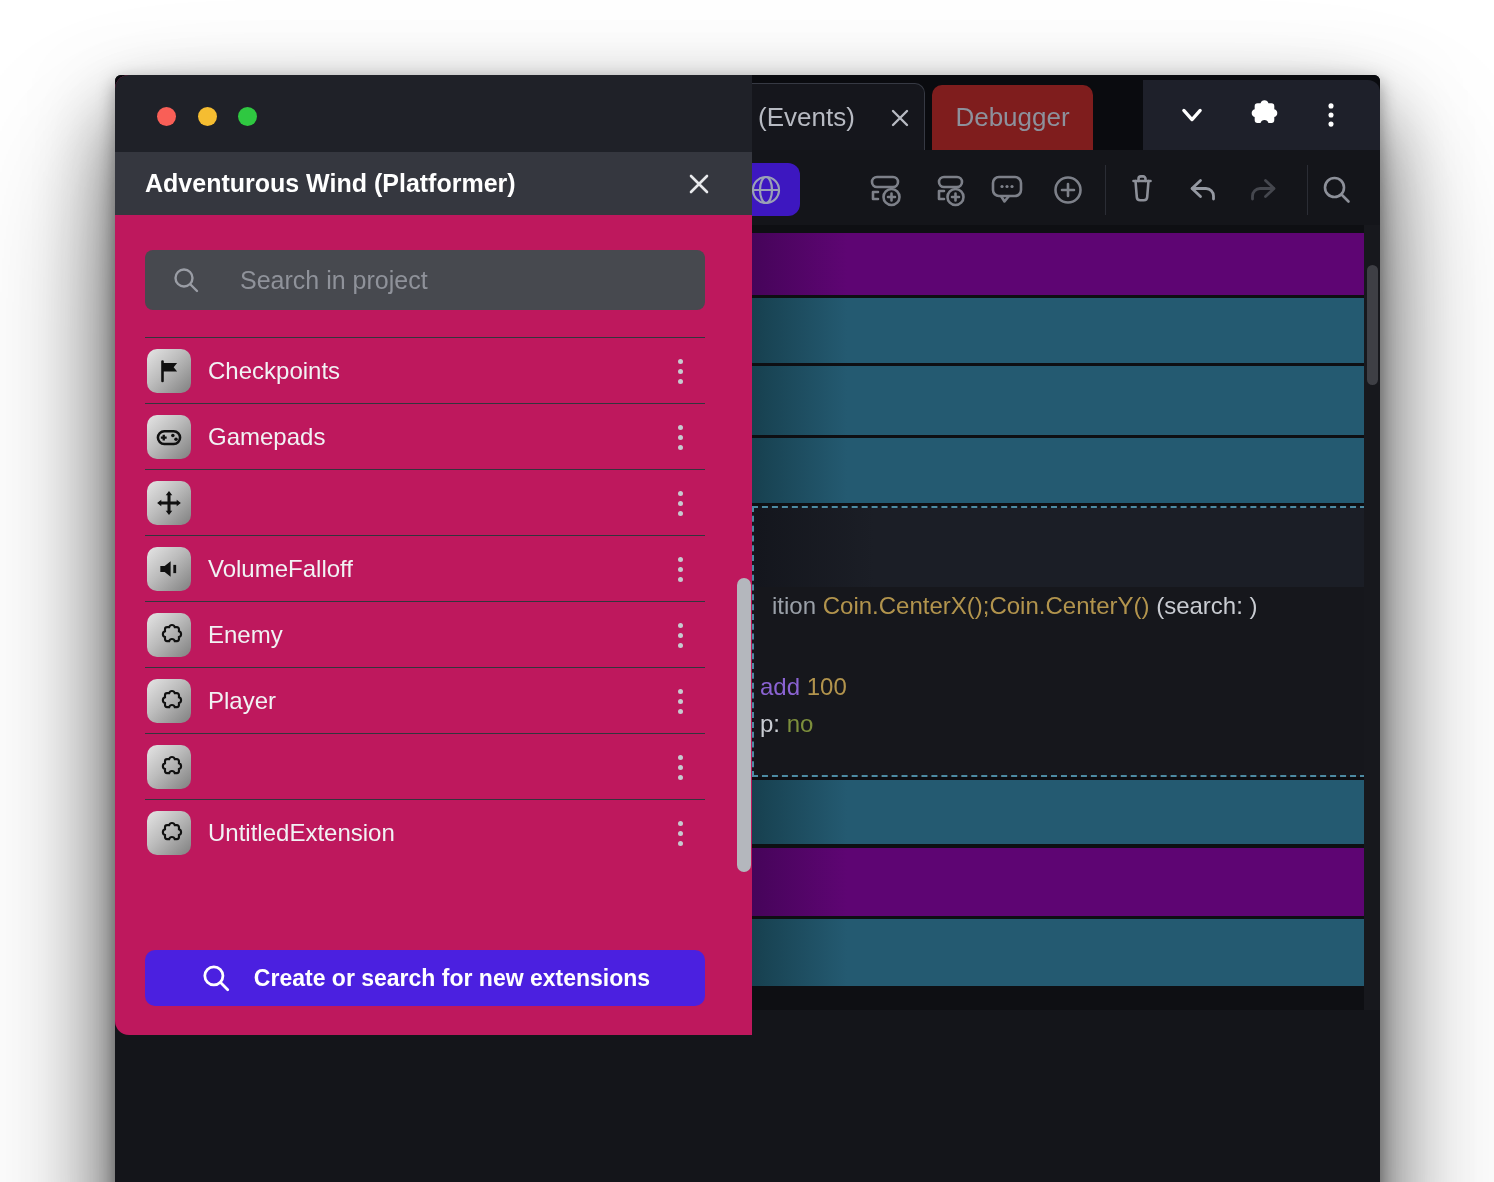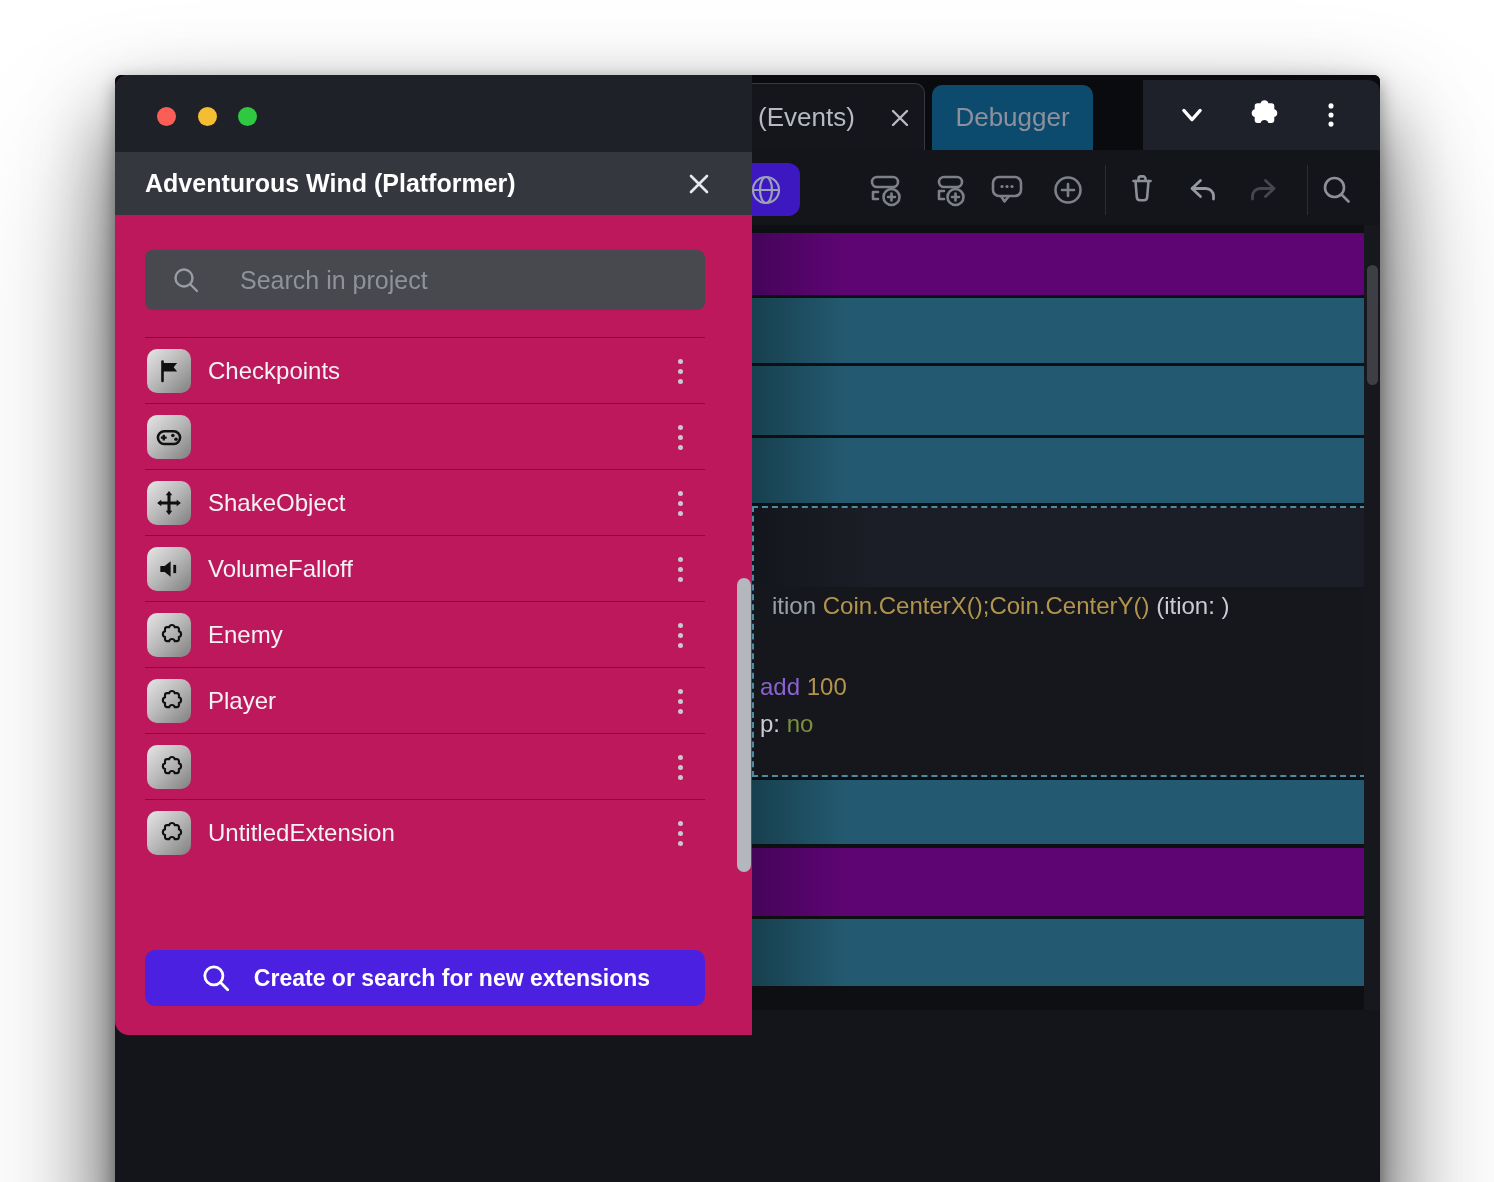--- a/index.html
+++ b/index.html
@@ -14,21 +14,21 @@
   .window{position:absolute;left:115px;top:75px;width:1265px;height:1172px;border-radius:6px;
     background:#14151a;box-shadow:0 40px 80px rgba(0,0,0,.55),0 90px 150px rgba(0,0,0,.35),0 6px 18px rgba(0,0,0,.35);
     overflow:hidden;}
   
   .tabbar{position:absolute;left:0;top:0;width:1265px;height:75px;background:#0a0b0f;}
   .tab-events{position:absolute;left:485px;top:8px;width:325px;height:67px;background:#15161c;
     border:1px solid #363943;border-bottom:none;border-radius:10px 10px 0 0;}
   .tab-events .tab-label{position:absolute;left:157px;top:0;height:100%;display:flex;align-items:center;
     color:#b7bac2;font-size:26px;}
   .tab-close{position:absolute;left:282px;top:17px;width:34px;height:34px;display:flex;align-items:center;justify-content:center;}
-  .tab-debugger{position:absolute;left:817px;top:10px;width:161px;height:65px;background:#0c4a6e;
+  .tab-debugger{position:absolute;left:817px;top:10px;width:161px;height:65px;background:#7f1d1d;
     border-radius:10px 10px 0 0;display:flex;align-items:center;justify-content:center;color:#8d919c;font-size:26px;}
   .utility{position:absolute;left:1028px;top:5px;width:237px;height:70px;background:#1e202a;
     border-radius:0 12px 0 0;display:flex;align-items:center;justify-content:space-around;padding:0 14px;}
   .toolbar{position:absolute;left:0;top:75px;width:1265px;height:75px;background:#14151a;}
   .globe-btn{position:absolute;left:600px;top:13px;width:85px;height:53px;border-radius:12px;background:var(--globeBtn);}
   .globe-btn svg{position:absolute;left:33px;top:9px;}
   .tbtn{position:absolute;top:18px;width:44px;height:44px;display:flex;align-items:center;justify-content:center;}
   .tdiv{position:absolute;top:15px;width:1px;height:50px;background:#2b2d35;}
   .sheet{position:absolute;left:0;top:150px;width:1249px;height:785px;background:#0e0f13;}
   .evrow{position:absolute;left:637px;width:612px;}
@@ -173,21 +173,21 @@
 
     <div class="sheet">
       <div class="evrow purple" style="top:8px;height:62px"></div>
       <div class="evrow teal" style="top:73px;height:65px"></div>
       <div class="evrow teal" style="top:141px;height:69px"></div>
       <div class="evrow teal" style="top:213px;height:65px"></div>
 
       <div class="sel-event">
         <div class="sel-cond"></div>
         <div class="code-line" style="top:84px">
-          <span class="seg-gray">ition </span><span class="seg-gold">Coin.CenterX()</span><span class="seg-gold">;</span><span class="seg-gold">Coin.CenterY()</span><span class="seg-light"> (ition: )</span>
+          <span class="seg-gray">ition </span><span class="seg-gold">Coin.CenterX()</span><span class="seg-gold">;</span><span class="seg-gold">Coin.CenterY()</span><span class="seg-light"> (search: )</span>
         </div>
         <div class="code-line" style="top:165px">
           <span class="seg-purple">add </span><span class="seg-gold">100</span>
         </div>
         <div class="code-line" style="top:202px">
           <span class="seg-light">p: </span><span class="seg-green">no</span>
         </div>
       </div>
 
       <div class="evrow teal" style="top:555px;height:64px"></div>
@@ -237,34 +237,34 @@
         </li>
         <li class="ext-item">
           <span class="tile">
             <svg width="28" height="28" viewBox="0 0 24 24" fill="none" stroke="currentColor">
               <rect x="2.5" y="7" width="19" height="11" rx="5.5" stroke-width="2.2"></rect>
               <path d="M7.5 10v5M5 12.5h5" stroke-width="2"></path>
               <circle cx="15.3" cy="10.8" r="1.5" fill="currentColor" stroke="none"></circle>
                 <circle cx="18" cy="14" r="1.5" fill="currentColor" stroke="none"></circle>
             </svg>
           </span>
+          <span class="ext-label">Gamepads</span>
           <span class="kebab">
               <i></i>
               <i></i>
               <i></i>
             </span>
         </li>
         <li class="ext-item">
           <span class="tile">
             <svg width="28" height="28" viewBox="0 0 24 24">
               <path d="M12 4.5v15M4.5 12h15" stroke="currentColor" stroke-width="2.6"></path>
               <path d="M12 1.8L9.2 5.4h5.6zM12 22.2l-2.8-3.6h5.6zM1.8 12l3.6-2.8v5.6zM22.2 12l-3.6-2.8v5.6z" fill="currentColor"></path>
             </svg>
           </span>
-          <span class="ext-label">ShakeObject</span>
           <span class="kebab">
               <i></i>
               <i></i>
               <i></i>
             </span>
         </li>
         <li class="ext-item">
           <span class="tile">
             <svg width="26" height="26" viewBox="0 0 24 24">
               <path d="M4 9.2h4L13.5 4.8v14.4L8 14.8H4z" fill="currentColor"></path>

